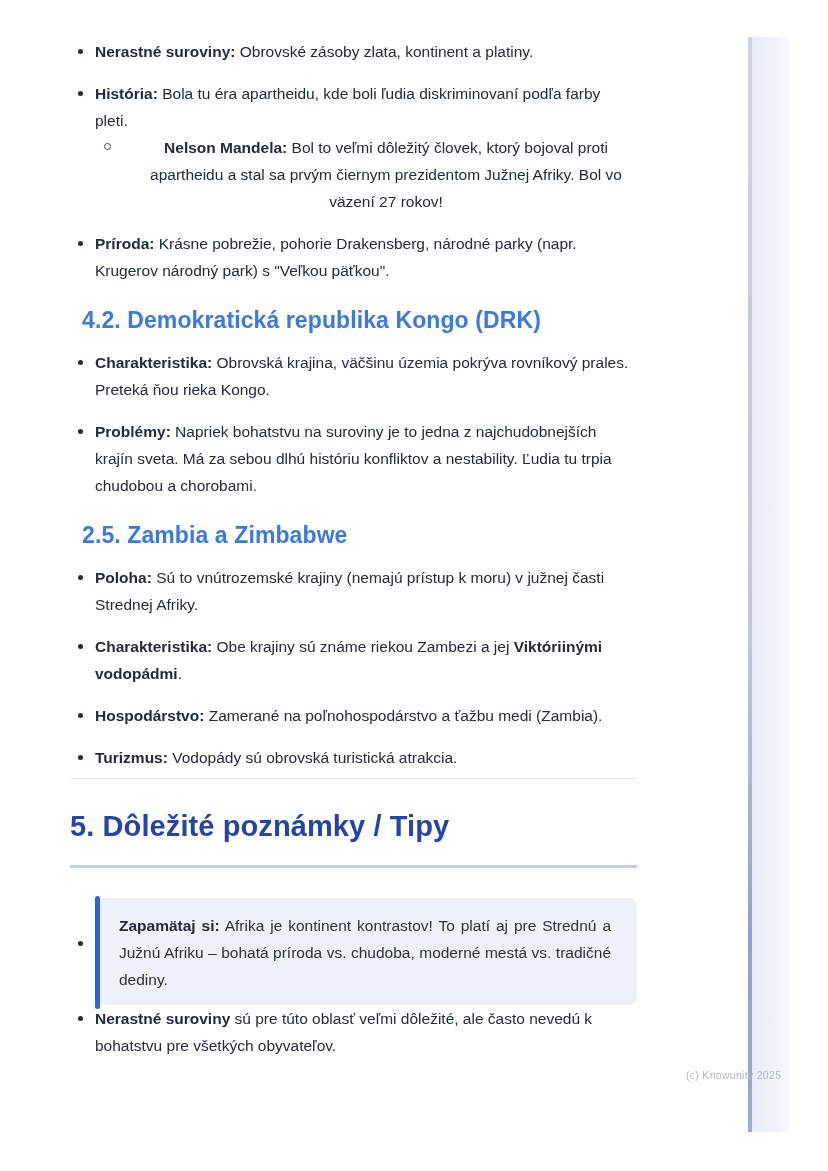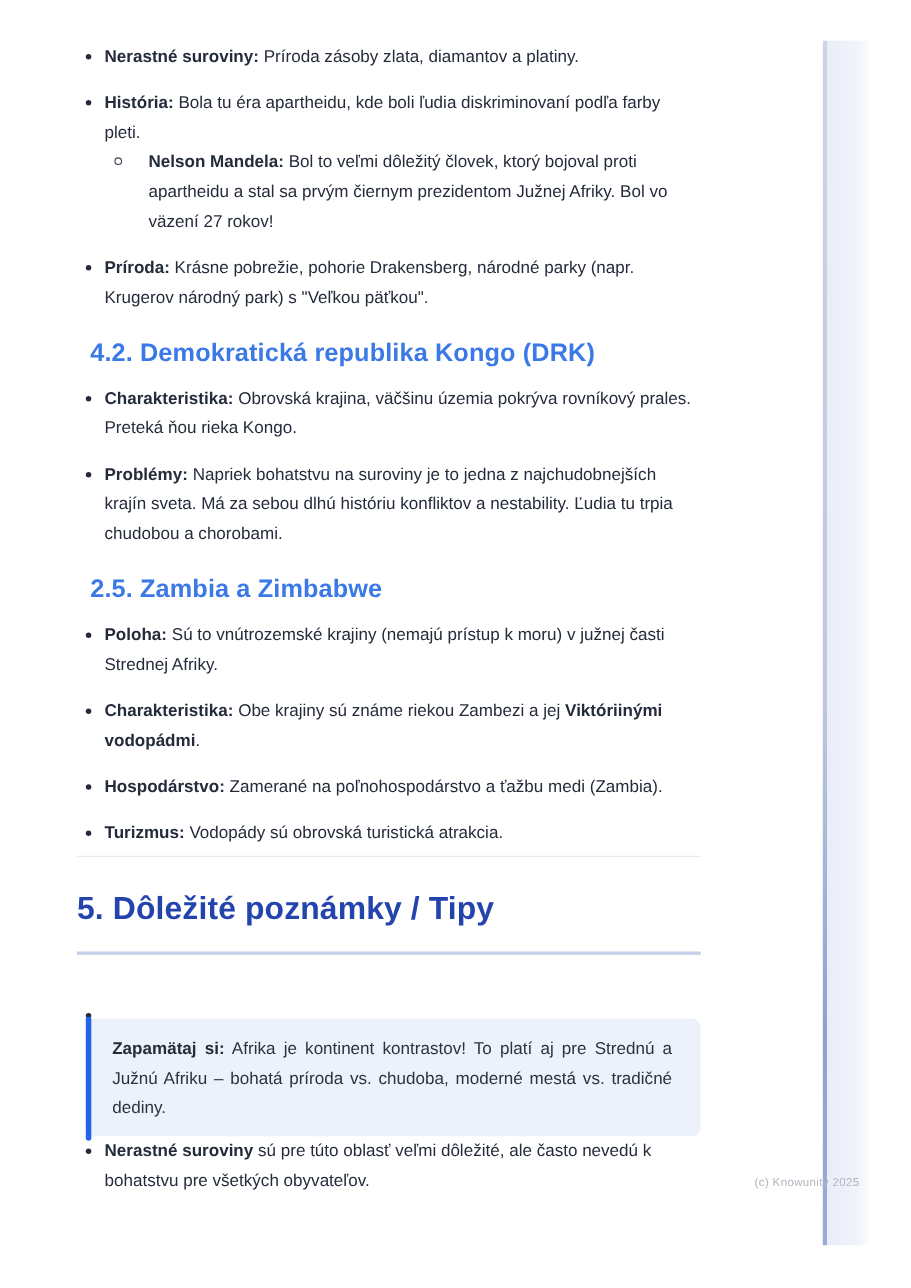--- a/index.html
+++ b/index.html
@@ -12,36 +12,36 @@
   .doc{
     position:absolute;left:70px;top:38px;width:567px;
     font-size:15.5px;line-height:27px;color:var(--text,#242b3a);
   }
   ul.blist{list-style:none;margin:0;padding:0;}
   ul.blist > li{display:flex;align-items:flex-start;padding-left:8px;}
   ul.blist > li + li{margin-top:15px;}
   .marker{flex:none;width:17px;display:flex;}
   .dot{width:5px;height:5px;border-radius:50%;background:var(--text,#242b3a);margin-top:11px;}
   .item-body{flex:1;min-width:0;}
-  ul.sublist{list-style:none;margin:0;padding:0;}
+  ul.sublist{list-style:none;margin:0;padding:0;text-align:center;}
   ul.sublist > li{display:flex;align-items:flex-start;padding-left:9px;}
   .submarker{flex:none;width:31px;display:flex;}
   .circle{width:7px;height:7px;border-radius:50%;border:1.5px solid #3a4357;background:transparent;margin-top:9px;box-sizing:border-box;}
   strong{font-weight:bold;color:var(--text,#242b3a);}
   h2.sec{
     margin:21px 0 14px 12px;font-size:23px;line-height:30px;font-weight:bold;
     color:var(--accent,#3b79e6);letter-spacing:.1px;
   }
   h1.chap{
     margin:29px 0 0 0;font-size:29px;line-height:37px;font-weight:bold;
     color:var(--chapter,#2444ad);padding-bottom:20px;
     border-bottom:3px solid var(--underline,#c2cfe6);letter-spacing:.1px;
   }
   hr.div{border:none;border-top:1px solid #e6e8ec;margin:7px 0 0 0;}
-  .callout-row{display:flex;align-items:flex-start;padding-left:8px;margin-top:10px;flex-direction:column;}
+  .callout-row{display:flex;align-items:flex-start;padding-left:8px;margin-top:30px;}
   .callout-row .marker{margin-top:32px;}
   .callout{
     flex:1;position:relative;background:var(--callout-bg,#edf1fa);
     border-radius:8px;padding:14px 26px 12px 24px;
     text-align:justify;color:#2a3242;
   }
   .callout-bar{
     position:absolute;left:0;top:-2px;bottom:-4px;width:5px;
     background:var(--callout-border,#2563eb);border-radius:3px;
   }
@@ -62,21 +62,21 @@
 </style>
 </head>
 <body style="--text: #242b3a; --accent: #3b79e6; --chapter: #2444ad; --underline: #c2cfe6; --callout-bg: #edf1fa; --callout-border: #2563eb;">
 
 <div class="doc" id="doc-root">
     <ul class="blist">
       <li>
         <span class="marker">
           <span class="dot"></span>
         </span>
-        <div class="item-body"><strong>Nerastné suroviny:</strong><span> Príroda zásoby zlata, diamantov a platiny.</span></div>
+        <div class="item-body"><strong>Nerastné suroviny:</strong><span> Obrovské zásoby zlata, kontinent a platiny.</span></div>
       </li>
       <li>
         <span class="marker">
           <span class="dot"></span>
         </span>
         <div class="item-body"><strong>História:</strong><span> Bola tu éra apartheidu, kde boli ľudia diskriminovaní podľa farby pleti.</span><ul class="sublist">
             <li>
               <span class="submarker">
                 <span class="circle"></span>
               </span>

